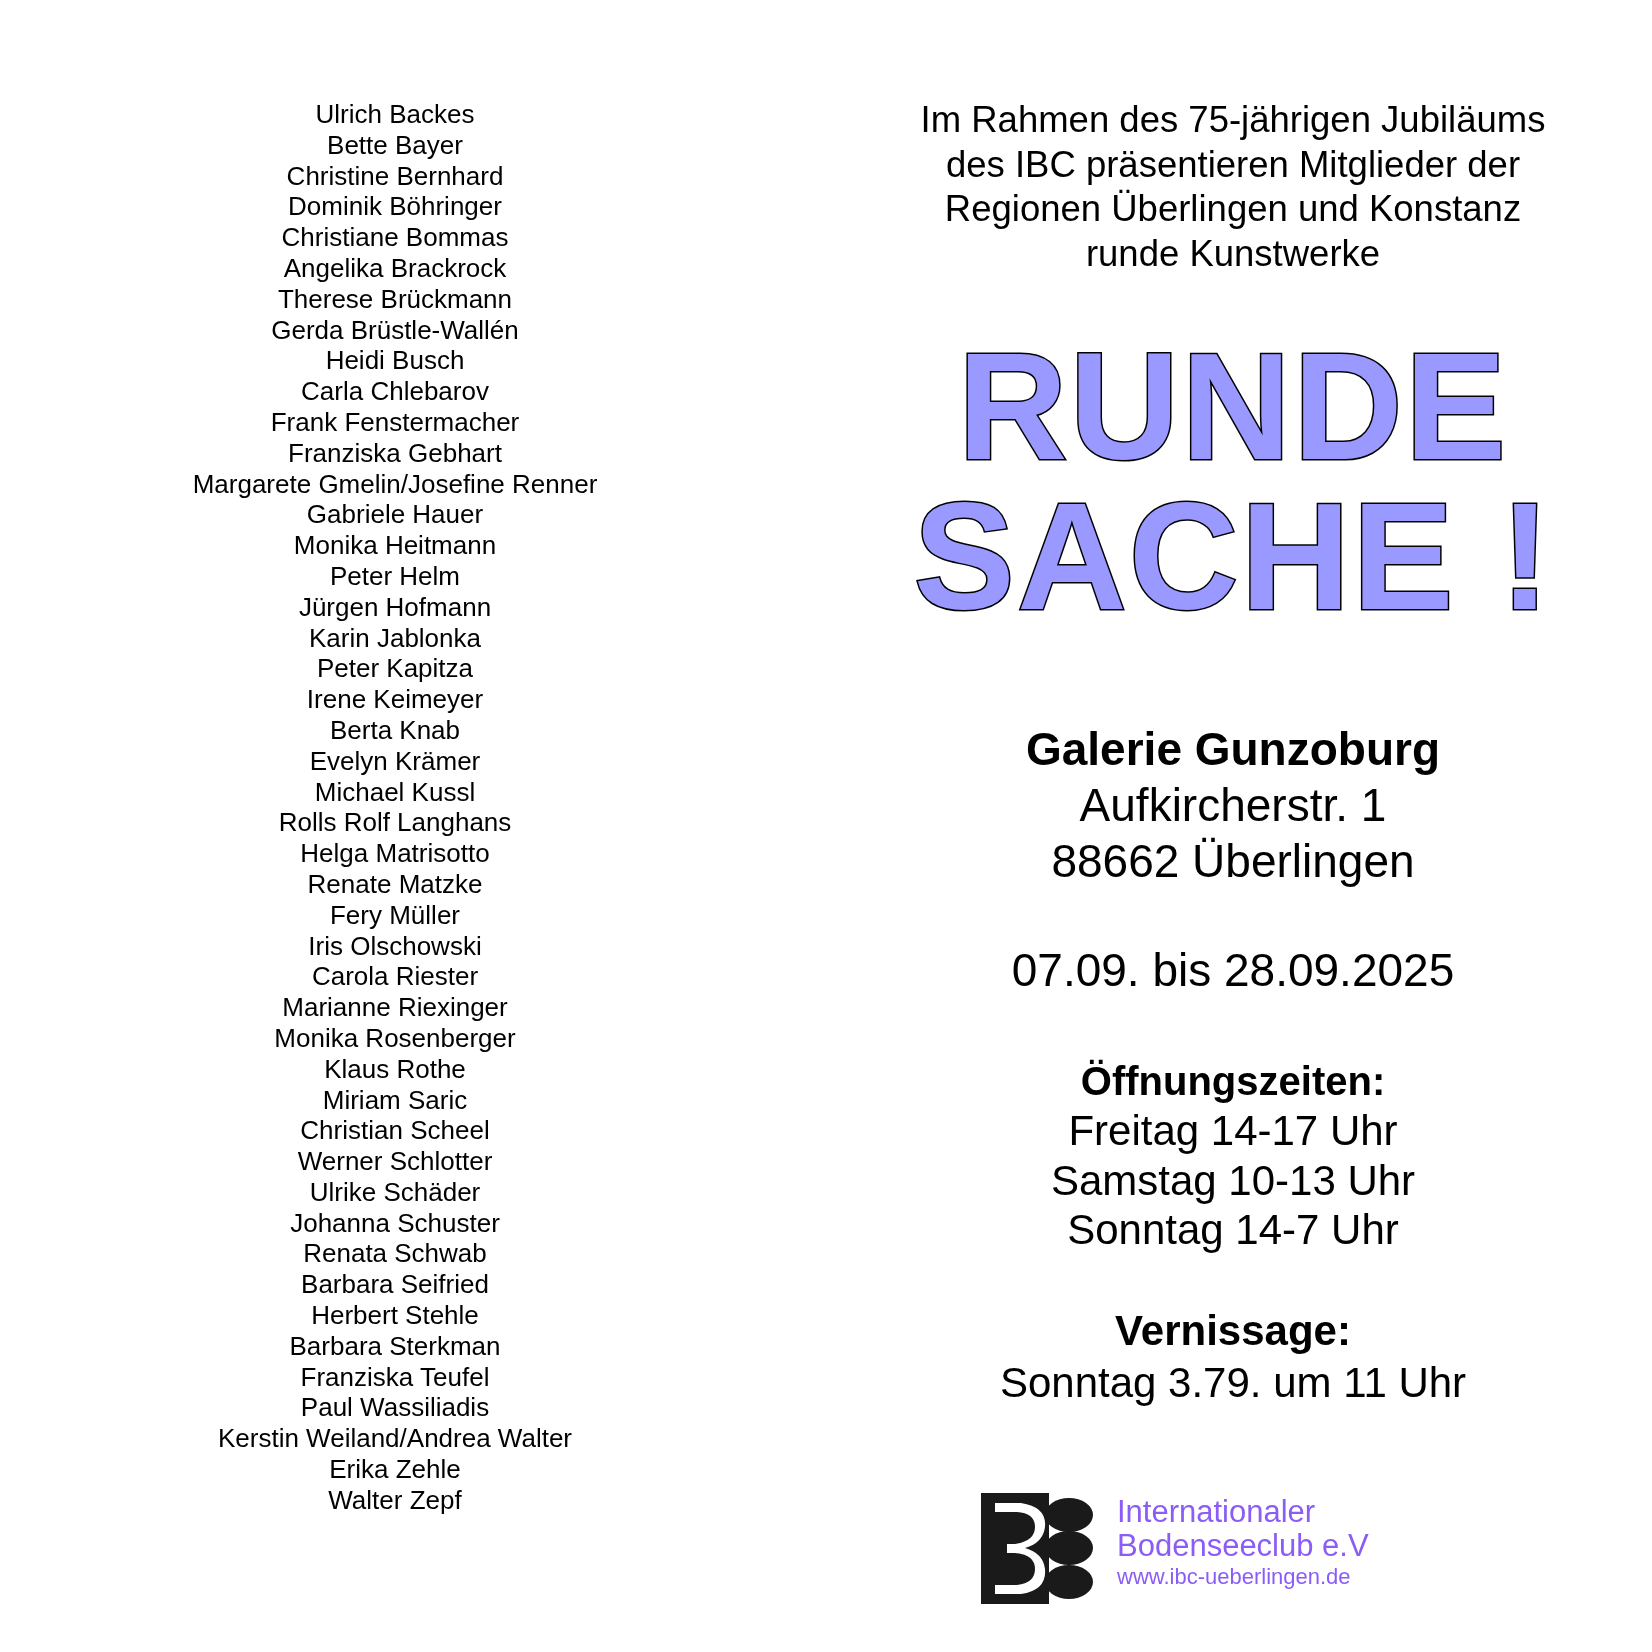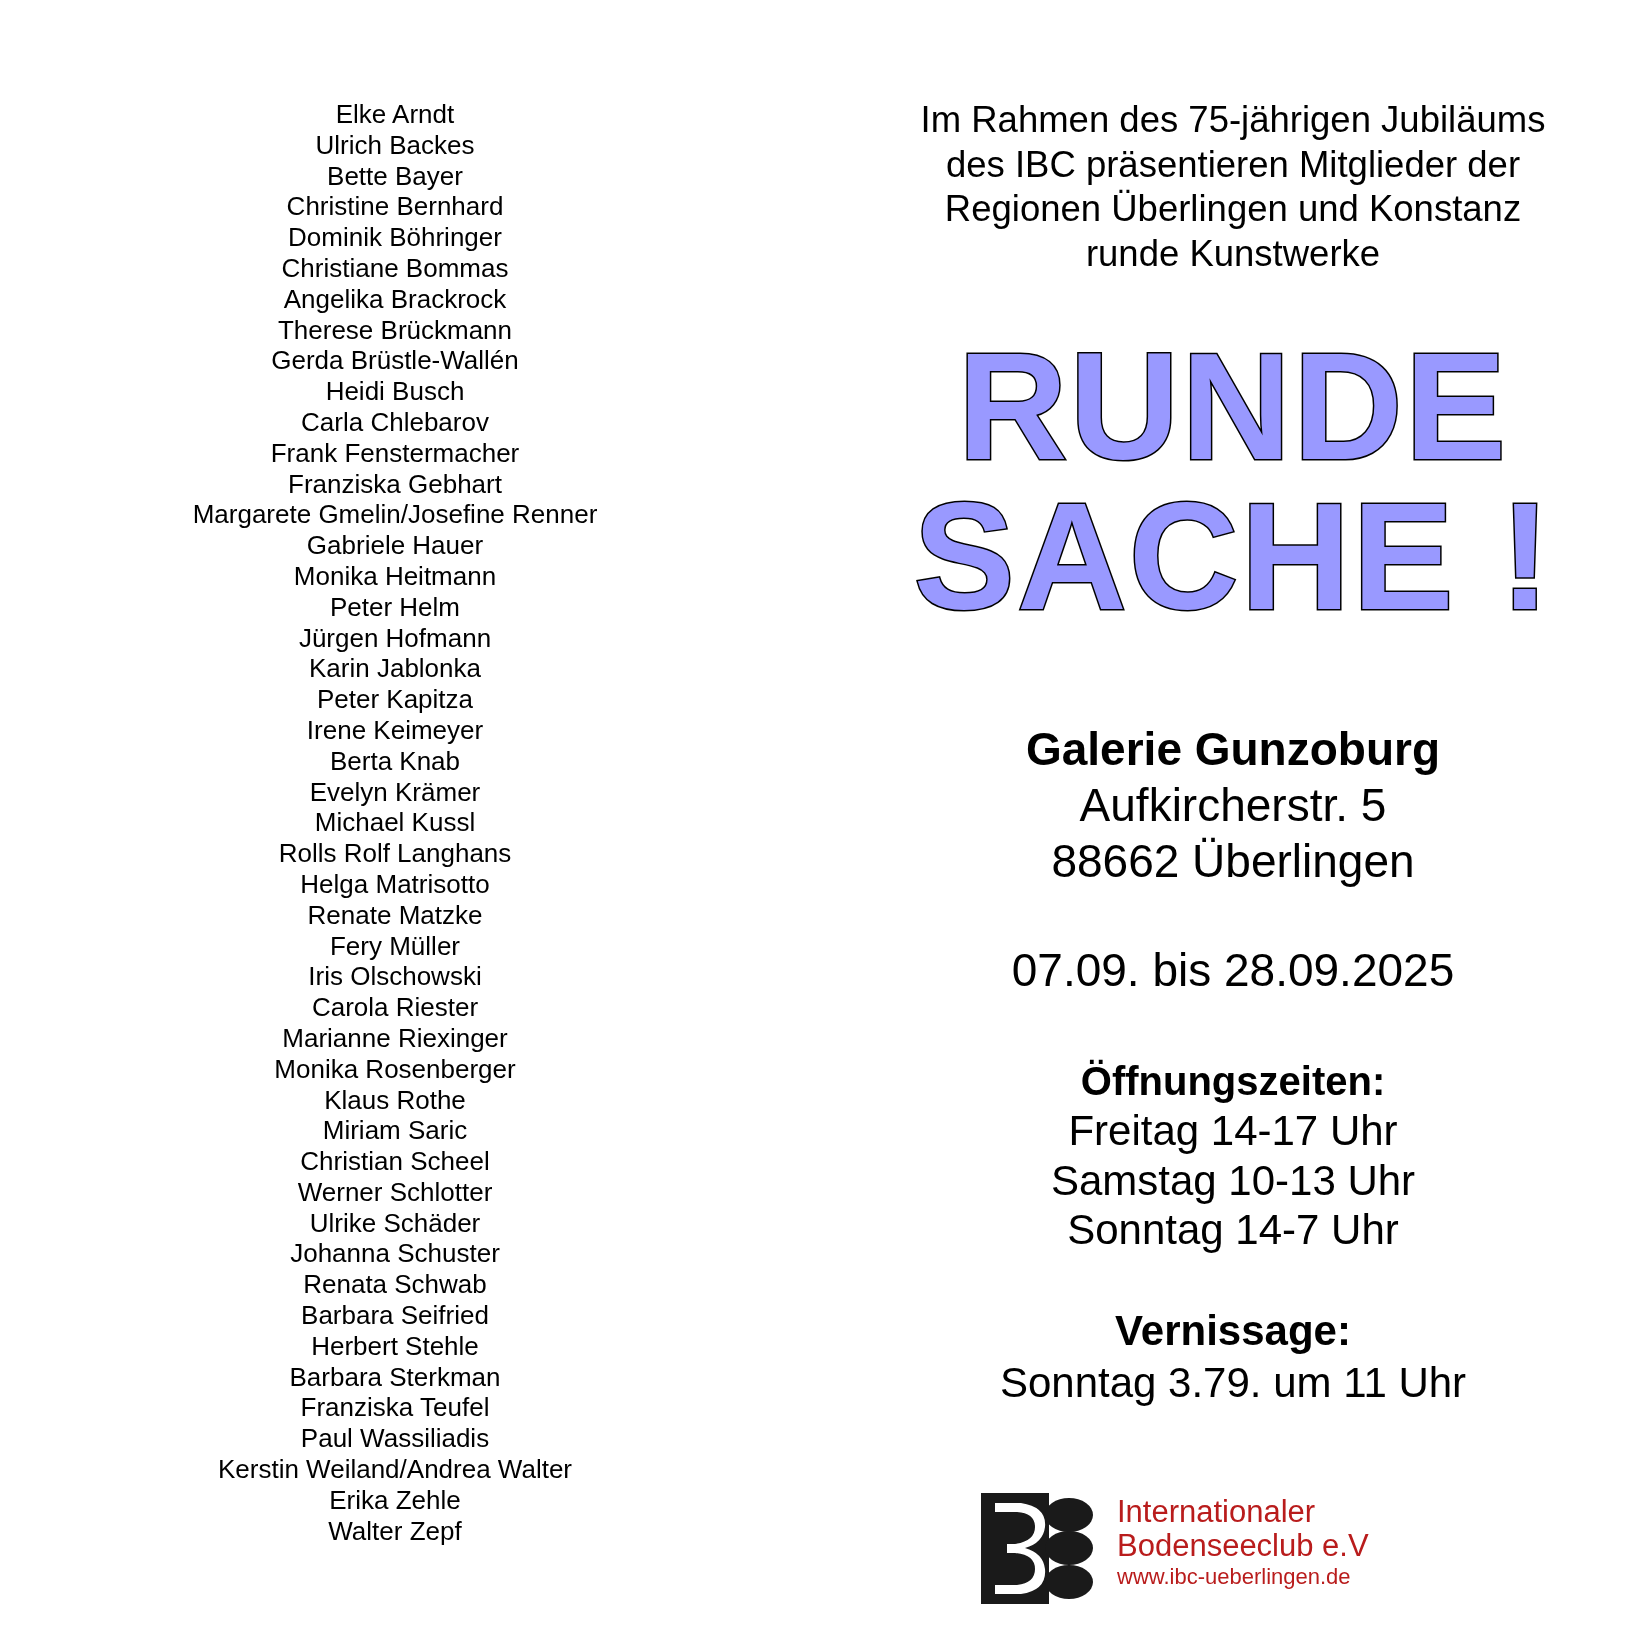--- a/index.html
+++ b/index.html
@@ -31,30 +31,29 @@
   .hours { top: 1056px; }
   .hours .hours-title { display: block; font-weight: bold; font-size: 40px; line-height: 50px; }
   .hours .hours-line { display: block; font-size: 42px; line-height: 49.5px; }
 
   .vern { top: 1305px; }
   .vern .vern-title { display: block; font-weight: bold; font-size: 42px; line-height: 52px; }
   .vern .vern-line { display: block; font-size: 42px; line-height: 52px; }
 
   .logo { position: absolute; left: 981px; top: 1493px; width: 420px; height: 112px; }
   .logo-mark { position: absolute; left: 0; top: 0; width: 112px; height: 111px; }
-  .logo-text { position: absolute; left: 136px; top: 2px; color: #b91c1c; }
+  .logo-text { position: absolute; left: 136px; top: 2px; color: #8b5cf6; }
   .logo-text .l1 { display: block; font-size: 31px; line-height: 33px; white-space: nowrap; }
   .logo-text .l2 { display: block; font-size: 31px; line-height: 35px; white-space: nowrap; }
   .logo-text .l3 { display: block; font-size: 22px; line-height: 28px; white-space: nowrap; }
 </style>
 </head>
 <body>
 
 <div class="names">
-  <span class="name">Elke Arndt</span>
   <span class="name">Ulrich Backes</span>
   <span class="name">Bette Bayer</span>
   <span class="name">Christine Bernhard</span>
   <span class="name">Dominik Böhringer</span>
   <span class="name">Christiane Bommas</span>
   <span class="name">Angelika Brackrock</span>
   <span class="name">Therese Brückmann</span>
   <span class="name">Gerda Brüstle-Wallén</span>
   <span class="name">Heidi Busch</span>
   <span class="name">Carla Chlebarov</span>
@@ -103,21 +102,21 @@
   <span class="line">runde Kunstwerke</span>
 </div>
 
 <div class="right headline">
   <span class="hl hl-1">RUNDE</span>
   <span class="hl hl-2">SACHE !</span>
 </div>
 
 <div class="right venue">
   <span class="venue-name">Galerie Gunzoburg</span>
-  <span class="venue-line">Aufkircherstr. 5</span>
+  <span class="venue-line">Aufkircherstr. 1</span>
   <span class="venue-line">88662 Überlingen</span>
 </div>
 
 <div class="right dates">07.09. bis 28.09.2025</div>
 
 <div class="right hours">
   <span class="hours-title">Öffnungszeiten:</span>
   <span class="hours-line">Freitag 14-17 Uhr</span>
   <span class="hours-line">Samstag 10-13 Uhr</span>
   <span class="hours-line">Sonntag 14-7 Uhr</span>

